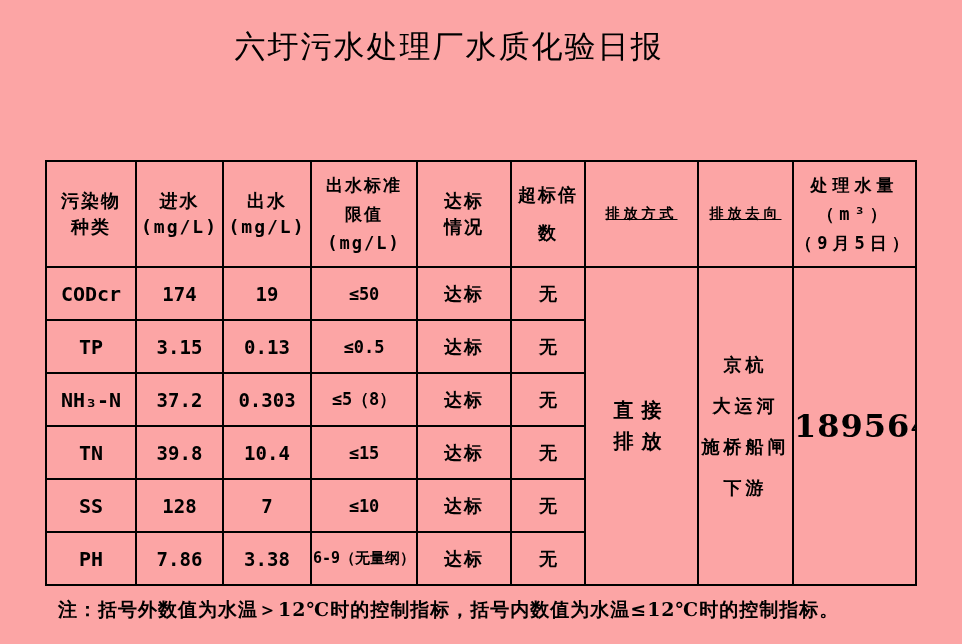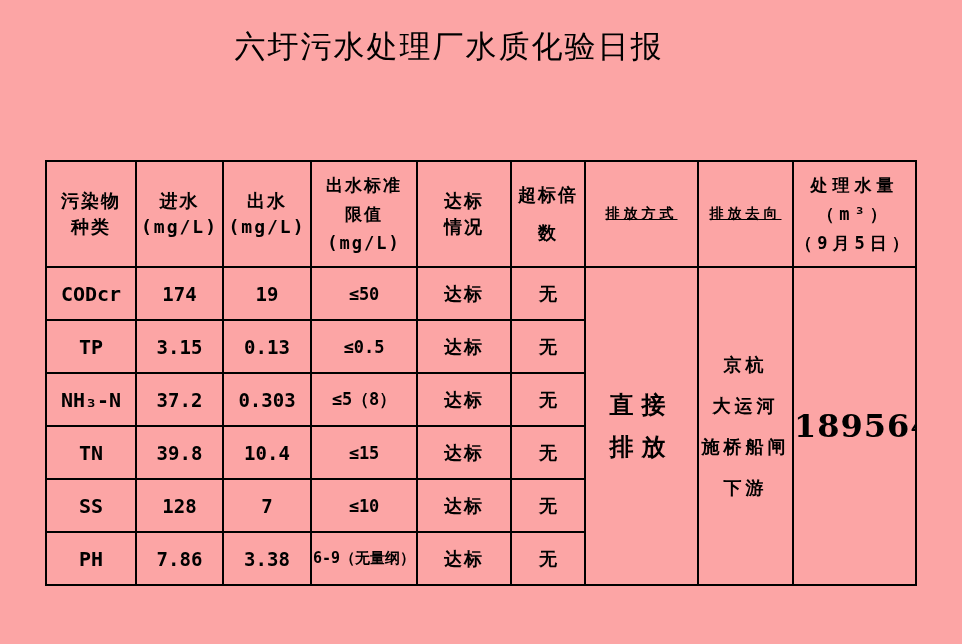--- a/index.html
+++ b/index.html
@@ -66,23 +66,23 @@
   .h-volume { font-size: 17px; line-height: 29px; letter-spacing: 5px; }
   .c-name   { font-size: 20px; }
   .c-num    { font-size: 19px; }
   .c-limit  { font-size: 17px; }
   .c-limit-sm { font-size: 15px; letter-spacing: 0; }
   .c-status { font-size: 18px; letter-spacing: 2px; }
   .c-exceed { font-size: 18px; }
   td.up6    { padding-bottom: 12px; }
   td.up12   { padding-bottom: 24px; }
   .c-method {
-    font-size: 24px;
+    font-size: 20px;
     letter-spacing: 8px;
-    line-height: 42px;
+    line-height: 31px;
   }
   .c-dest {
     font-size: 18px;
     letter-spacing: 4px;
     line-height: 41px;
     vertical-align: top;
     padding-top: 30px;
   }
   .c-volume {
     font-size: 32px;
@@ -192,14 +192,15 @@
         <th class="c-name">PH</th>
         <td class="c-num">7.86</td>
         <td class="c-num">3.38</td>
         <td class="c-limit c-limit-sm">6-9（无量纲）</td>
         <td class="c-status">达标</td>
         <td class="c-exceed up12">无</td>
       </tr>
     </tbody>
   </table>
 
+  <div class="footnote">注：括号外数值为水温＞12℃时的控制指标，括号内数值为水温≤12℃时的控制指标。</div>
 
 </div>
 
 </body></html>

